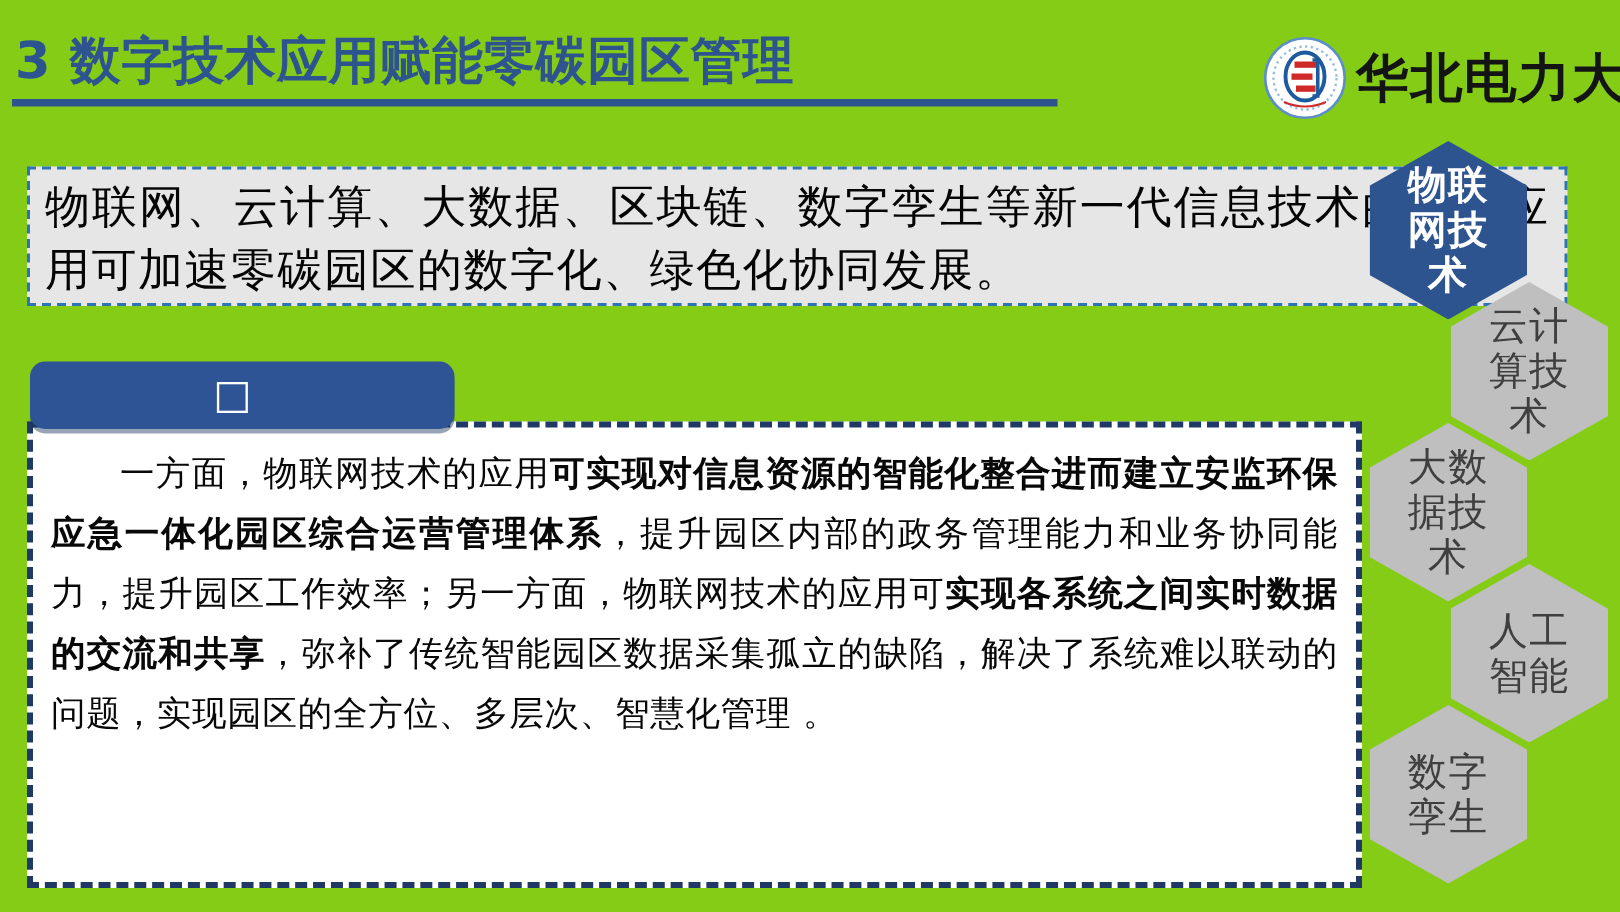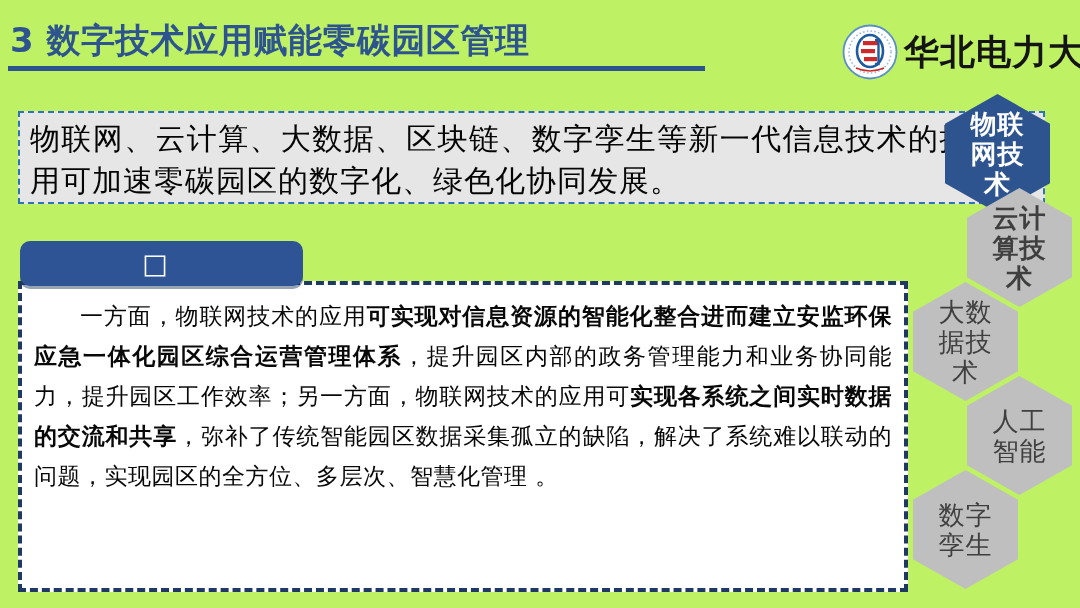--- a/index.html
+++ b/index.html
@@ -1,19 +1,19 @@
 <!DOCTYPE html>
 <html><head>
 <meta charset="utf-8">
 <style>
   html,body{margin:0;padding:0;background:#888;}
   .slide{
     position:relative;
     width:1080px;height:608px;
-    background:#bef264;
+    background:#84cc16;
     overflow:hidden;
     font-family:"DejaVu Sans","Liberation Sans",sans-serif;
   }
   
   .title{
     position:absolute;left:10px;top:18px;
     font-size:34px;font-weight:bold;color:#2e5490;
     letter-spacing:0.5px;white-space:nowrap;
   }
   .title-underline{
@@ -61,23 +61,23 @@
   }
   .main-box p b{font-weight:bold;}
   
   .hex{
     position:absolute;width:105px;height:119px;
     clip-path:polygon(50% 0,100% 25%,100% 75%,50% 100%,0 75%,0 25%);
     display:flex;flex-direction:column;align-items:center;justify-content:center;
     background:#bfbfbf;color:#3f3f3f;
     font-size:26px;line-height:30px;letter-spacing:1px;text-align:center;
   }
-  .hex--active{background:#2e5490;color:#ffffff;font-weight:bold;margin-left:32px;}
+  .hex--active{background:#2e5490;color:#ffffff;font-weight:bold;}
   .hex1{left:913px;top:94px;}
-  .hex2{left:967px;top:188px;font-weight:bold;}
+  .hex2{left:967px;top:188px;}
   .hex3{left:913px;top:282px;align-items:center;}
   .hex4{left:967px;top:376px;}
   .hex5{left:913px;top:470px;}
 </style>
 </head>
 <body>
 
 <div class="slide">
 
   <div class="title">3 数字技术应用赋能零碳园区管理</div>

